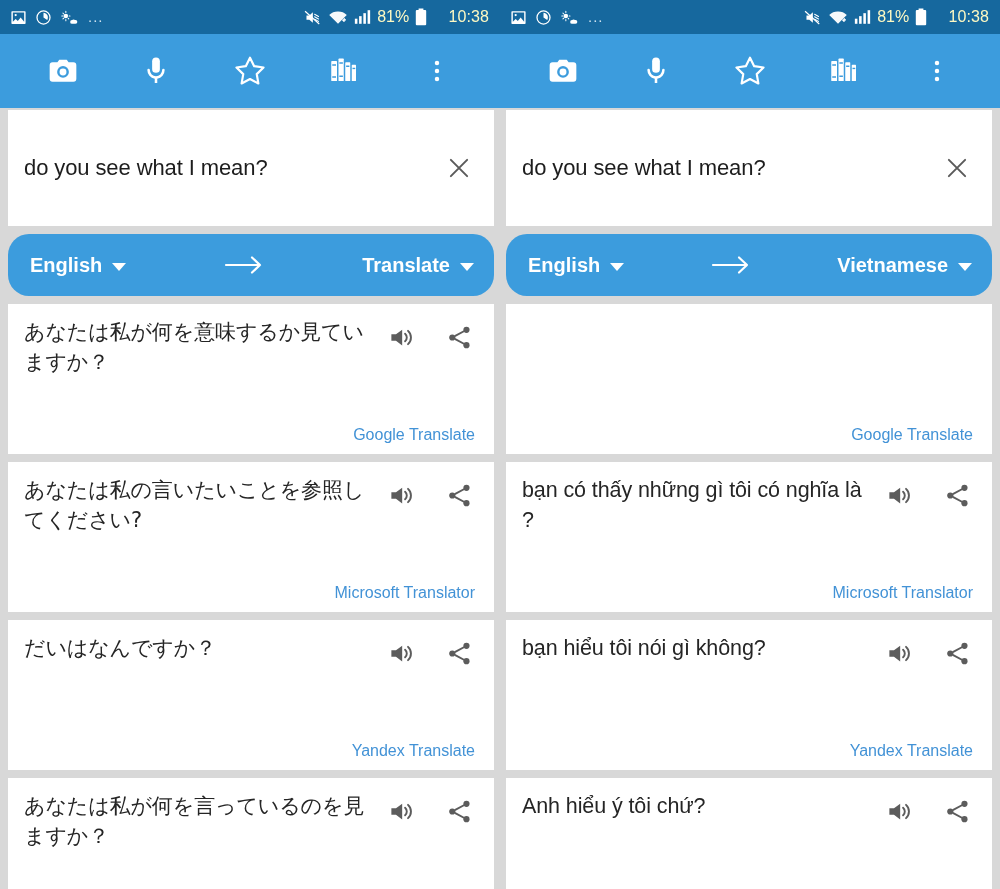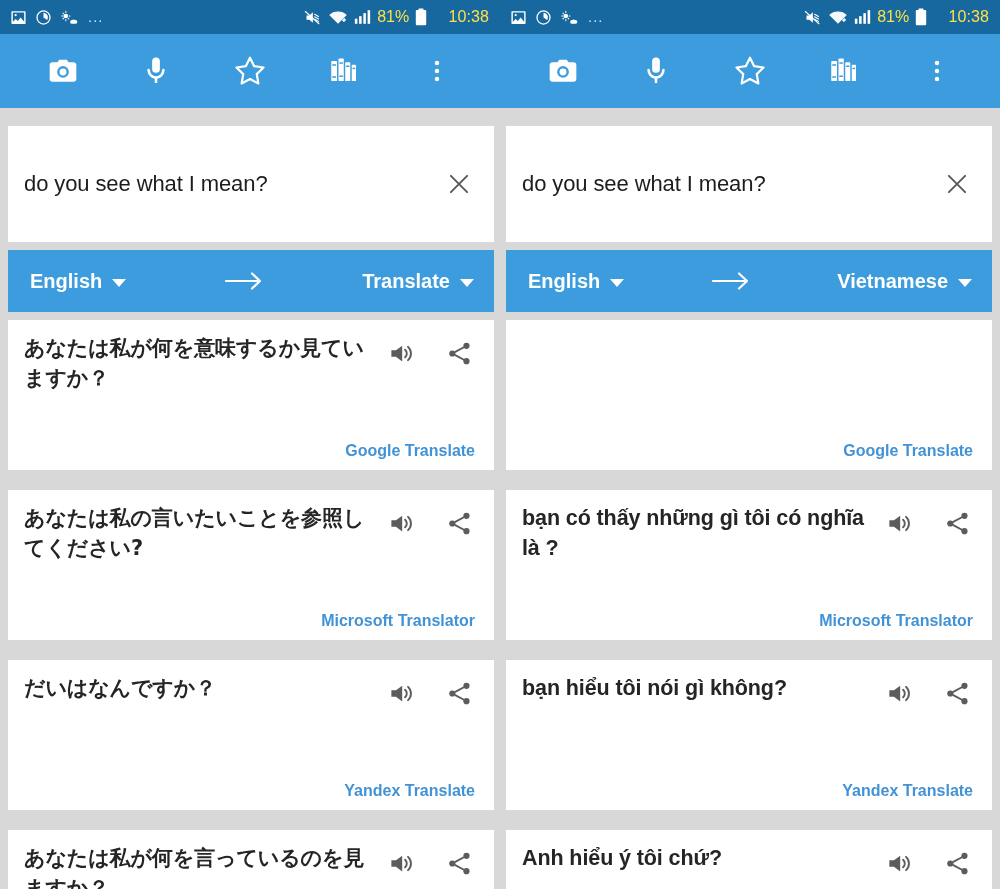--- a/index.html
+++ b/index.html
@@ -50,21 +50,21 @@
   .sb-icon { display: inline-flex; align-items: center; }
   .sb-dots {
     font-size: 15px;
     letter-spacing: 1px;
     color: #cfe3f0;
     line-height: 10px;
     margin-left: 1px;
   }
   .sb-text {
     font-size: 16px;
-    color: #fde047;
+    color: #fef9c3;
     letter-spacing: 0.1px;
     white-space: nowrap;
   }
   .sb-time { font-size: 16px; margin-left: 15px; }
 
   
   .toolbar-row {
     display: flex;
     width: 1000px;
     height: 74px;
@@ -94,21 +94,21 @@
     width: 1000px;
     flex: 1 1 auto;
     background: #d8d8d8;
     overflow: hidden;
   }
   .pane {
     width: 500px;
     display: flex;
     flex-direction: column;
     background: #d8d8d8;
-    padding: 18px 8px 0 8px;
+    padding: 2px 8px 0 8px;
     overflow: hidden;
   }
   .pane.left { padding-right: 6px; }
   .pane.right { padding-left: 6px; }
 
   
   .source-card {
     background: #ffffff;
     height: 116px;
     display: flex;
@@ -134,20 +134,21 @@
 
   
   .lang-bar {
     background: #3c9cdd;
     height: 62px;
     flex: 0 0 62px;
     margin-top: 8px;
     display: flex;
     align-items: center;
     padding: 0 20px 0 22px;
+    border-radius: 21px;
   }
   .lang-btn {
     display: flex;
     align-items: center;
     gap: 10px;
     cursor: pointer;
   }
   .lang-name {
     font-size: 20px;
     font-weight: bold;
@@ -166,23 +167,22 @@
     display: flex;
     align-items: center;
     justify-content: center;
   }
 
   
   .results {
     margin-top: 8px;
     display: flex;
     flex-direction: column;
-    gap: 20px;
+    gap: 8px;
     overflow: hidden;
-    font-weight: bold;
   }
   .result-card {
     background: #ffffff;
     flex: 0 0 auto;
     height: 150px;
     padding: 14px 18px 10px 16px;
     display: flex;
     flex-direction: column;
     position: relative;
   }

